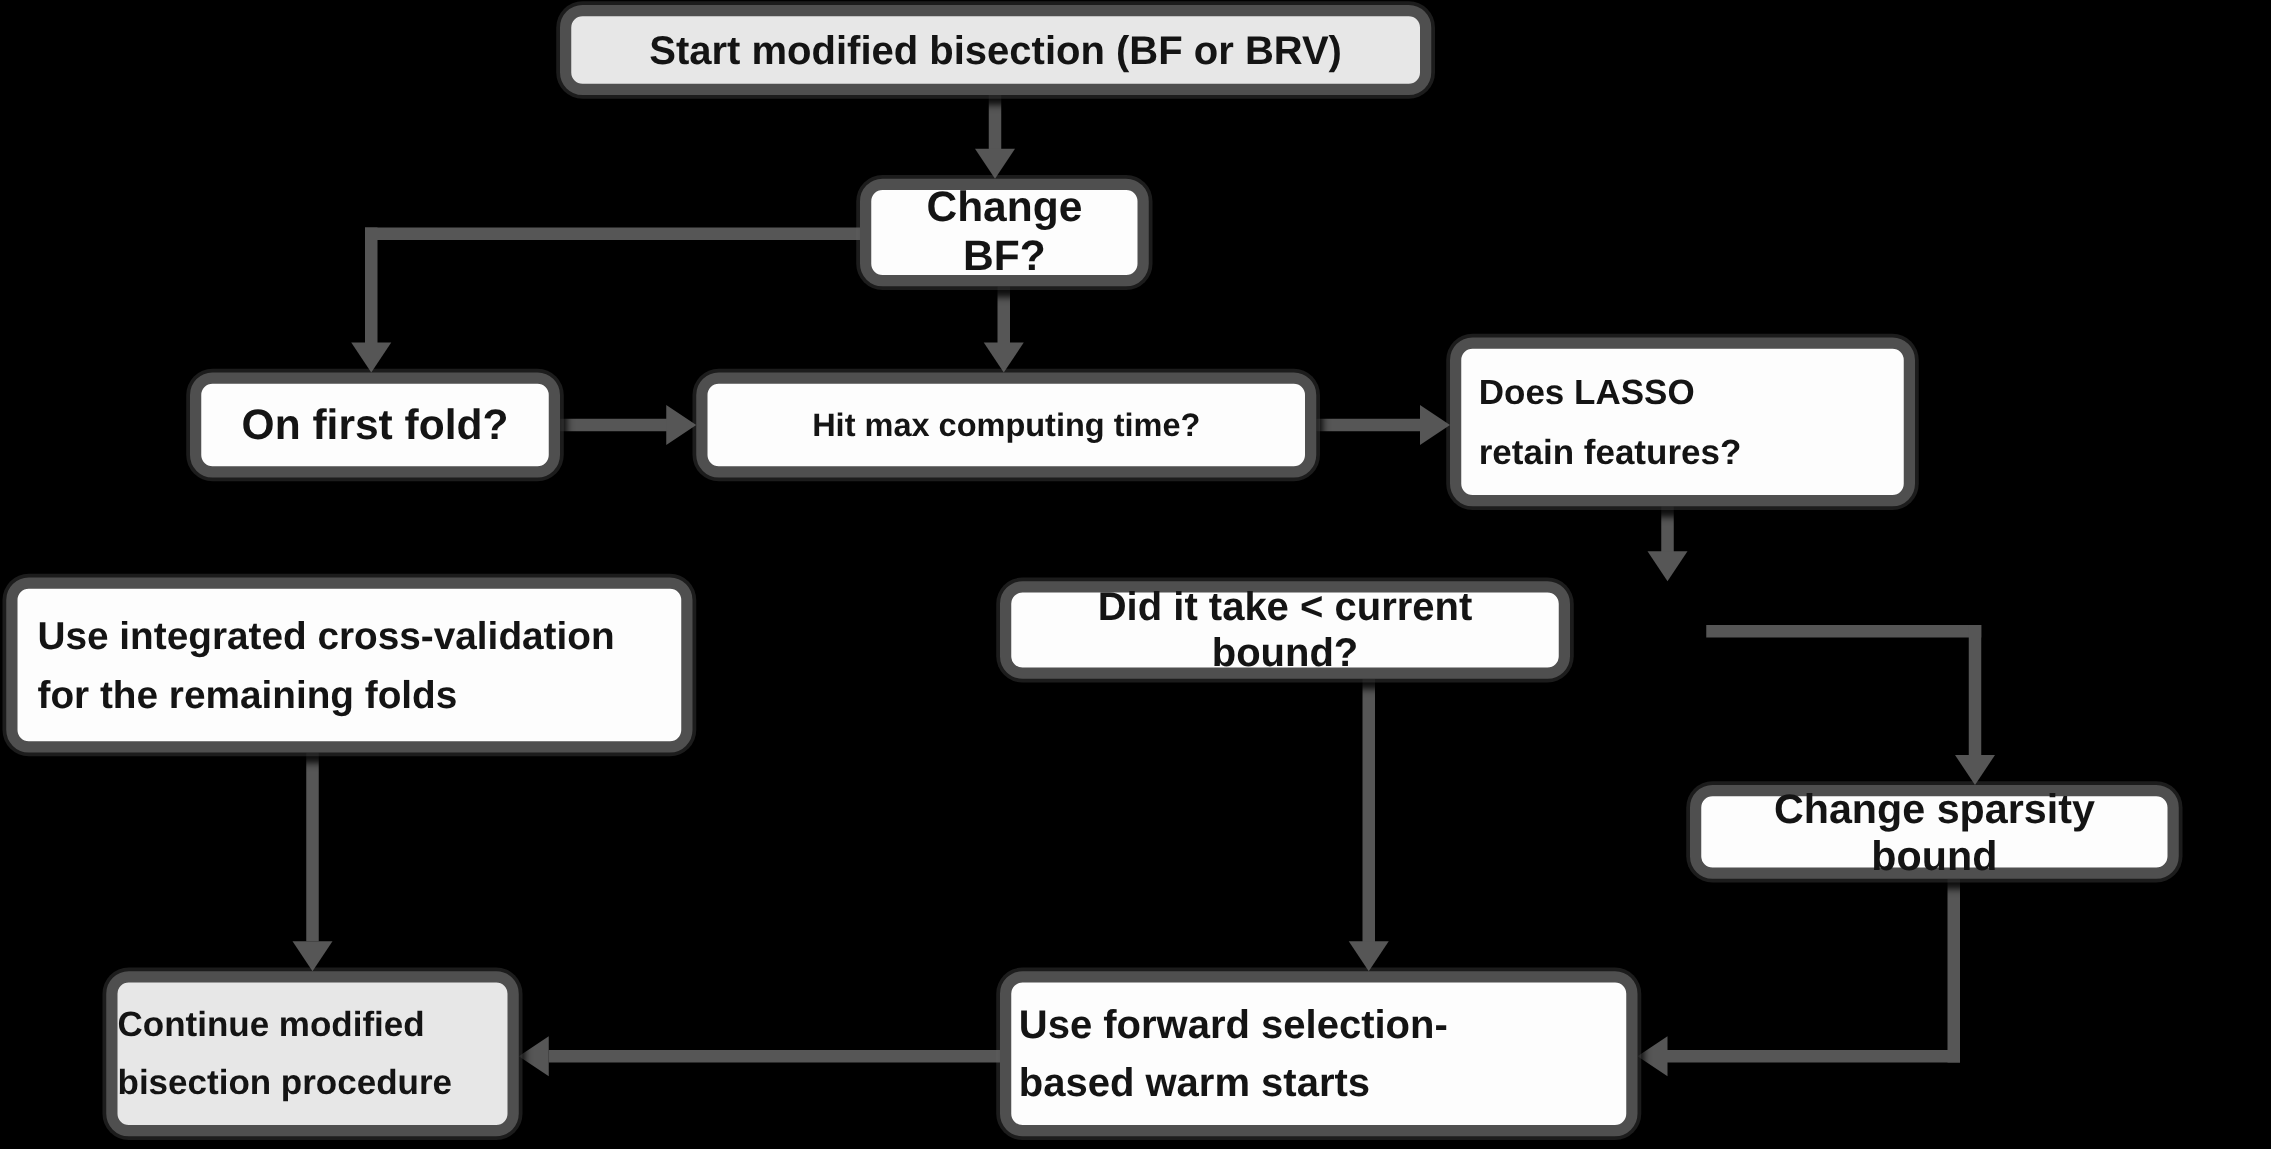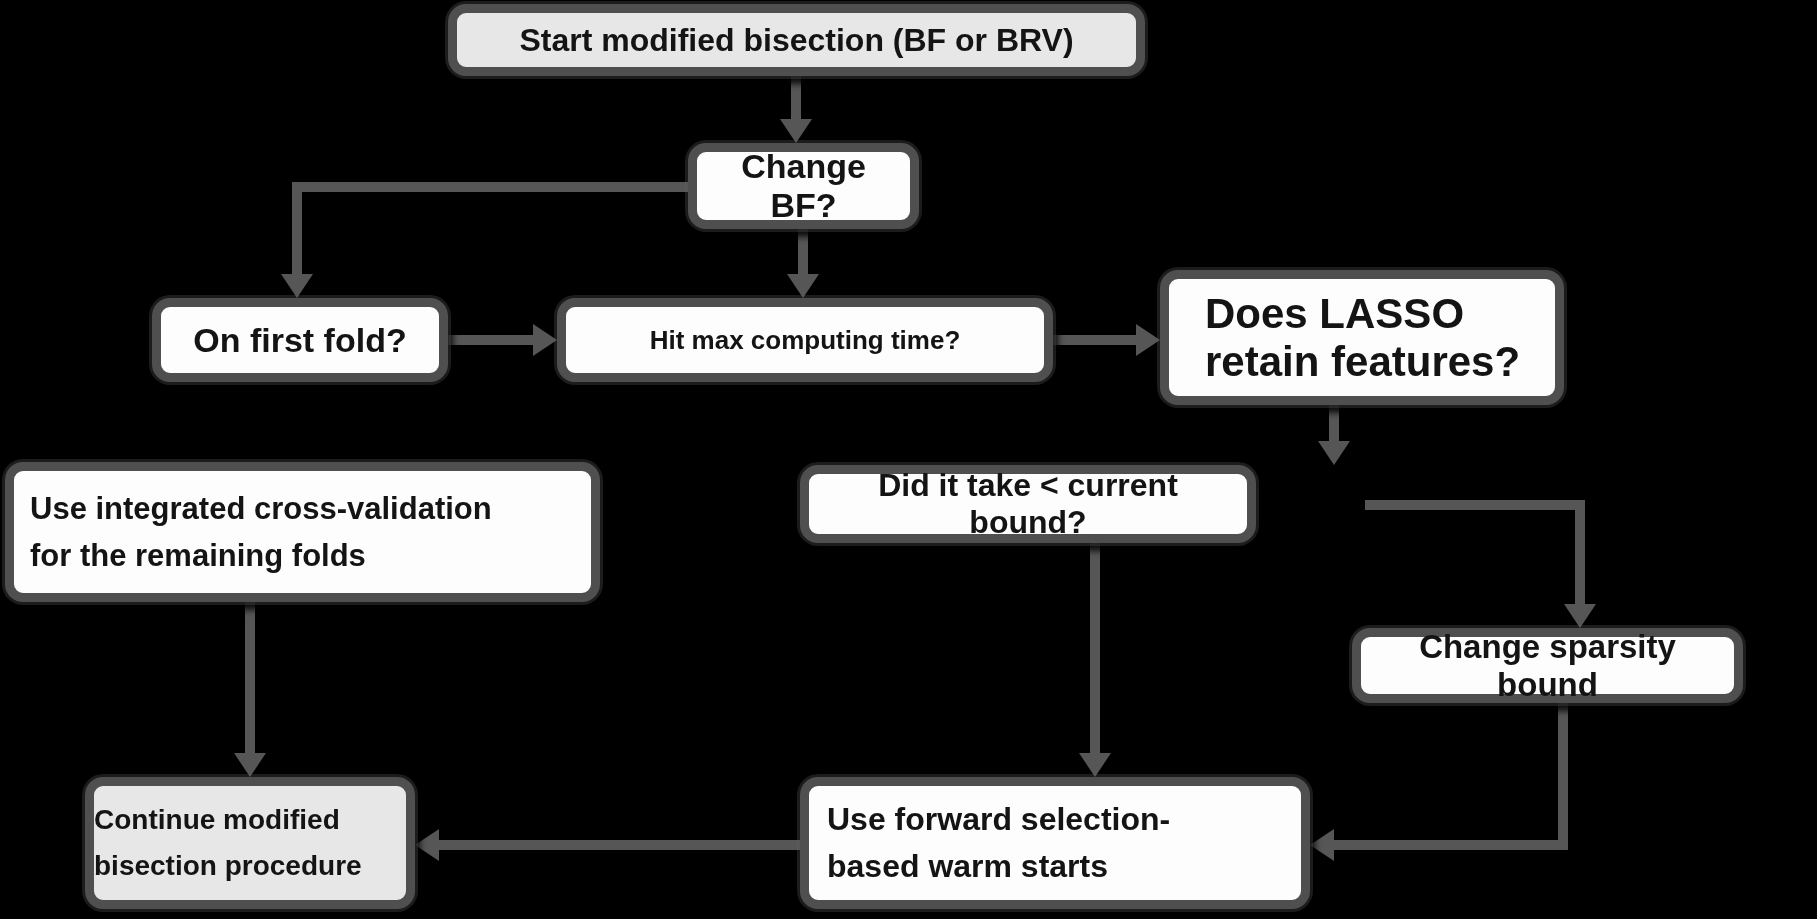--- a/index.html
+++ b/index.html
@@ -30,26 +30,26 @@
   .arrow{position:absolute;width:0;height:0;}
   .arrow.down{border-left:16px solid transparent;border-right:16px solid transparent;border-top:24px solid var(--connector);}
   .arrow.right{border-top:16px solid transparent;border-bottom:16px solid transparent;border-left:24px solid var(--connector);}
   .arrow.left{border-top:16px solid transparent;border-bottom:16px solid transparent;border-right:24px solid var(--connector);}
 
   
   .n-start{left:448px;top:4px;width:697px;height:72px;font-size:32px;}
   .n-usingbf{left:688px;top:143px;width:231px;height:86px;font-size:34px;}
   .n-onfirstfold{left:152px;top:298px;width:296px;height:84px;font-size:34px;}
   .n-hitmax{left:557px;top:298px;width:496px;height:84px;font-size:26px;}
-  .n-doeslasso{left:1160px;top:270px;width:404px;height:135px;font-size:42px;line-height:48px;padding-left:36px;}
-  .n-useicv{left:5px;top:462px;width:595px;height:140px;font-size:31px;line-height:47px;padding-left:16px;}
+  .n-doeslasso{left:1160px;top:270px;width:372px;height:135px;font-size:28px;line-height:48px;padding-left:14px;}
+  .n-useicv{left:5px;top:462px;width:549px;height:140px;font-size:31px;line-height:47px;padding-left:16px;}
   .n-diditake{left:800px;top:465px;width:456px;height:78px;font-size:32px;}
   .n-changesparsity{left:1352px;top:628px;width:391px;height:75px;font-size:33px;}
   .n-continue{left:85px;top:777px;width:330px;height:132px;font-size:28px;line-height:46px;}
-  .n-useforward{left:800px;top:777px;width:510px;height:132px;font-size:32px;line-height:47px;padding-left:18px;}
+  .n-useforward{left:800px;top:777px;width:510px;height:132px;font-size:32px;line-height:47px;padding-left:6px;}
 </style>
 </head>
 <body>
 
 <div class="canvas">
 
   <div class="line" style="left:791px;top:76px;width:10px;height:45px;"></div>
   <div class="arrow down" style="left:780px;top:119px;"></div>
 
   <div class="line" style="left:292px;top:182px;width:396px;height:10px;"></div>

